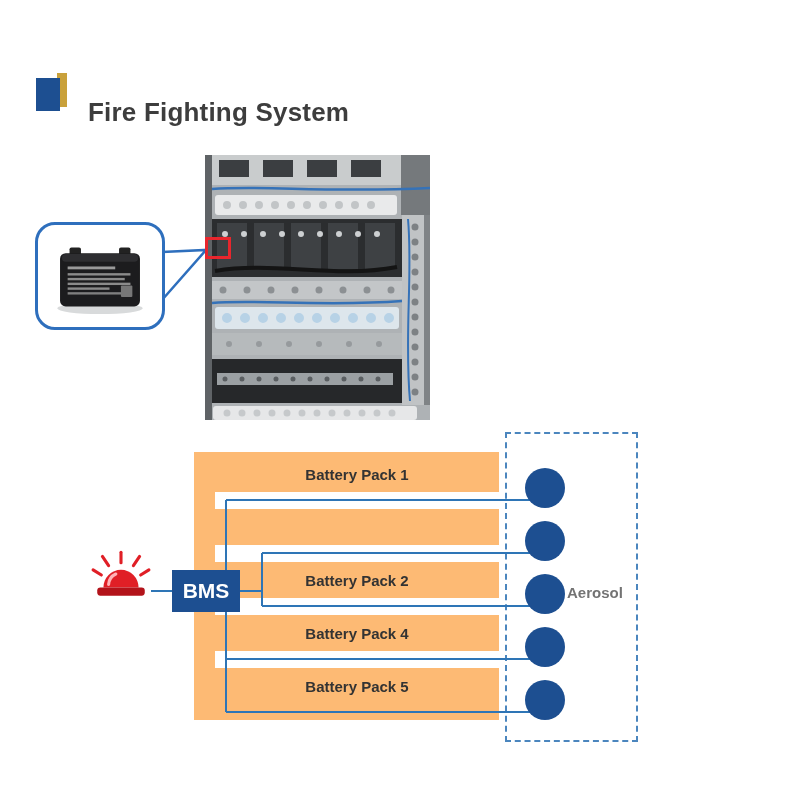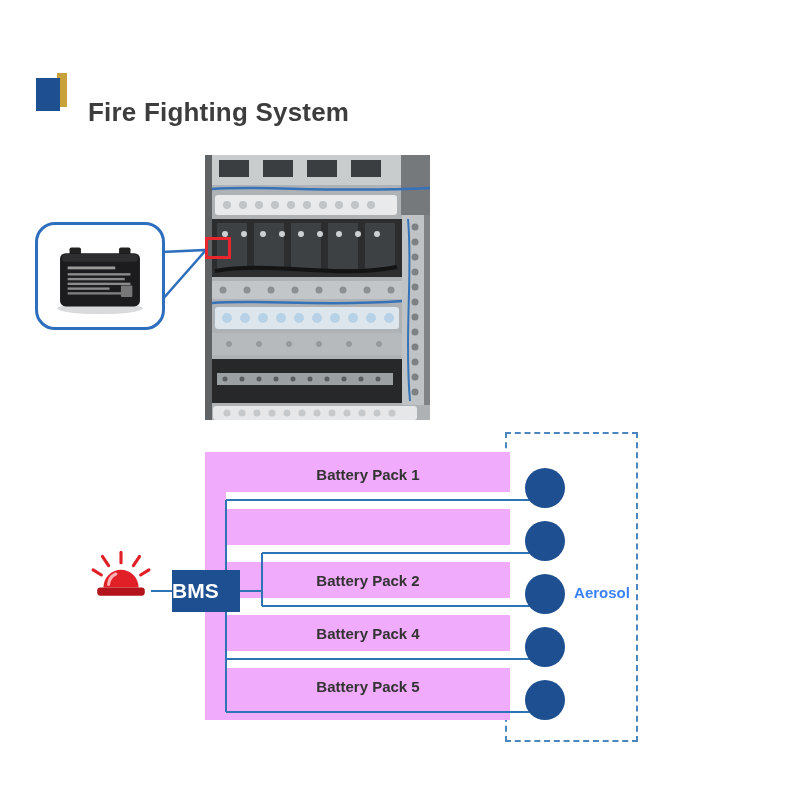--- a/index.html
+++ b/index.html
@@ -17,39 +17,39 @@
   .highlight  { position:absolute; left:205px; top:237px; width:26px; height:22px;
                 border:3px solid #e8262d; box-sizing:border-box; z-index:4; }
   .pointer-svg{ position:absolute; left:150px; top:230px; width:70px; height:80px; z-index:2; }
   .callout    { position:absolute; left:35px; top:222px; width:130px; height:108px; background:#fff;
                 border:3px solid #2e6fbd; border-radius:20px; box-sizing:border-box; z-index:3;
                 display:flex; align-items:center; justify-content:center; }
 
   
   .dashed { position:absolute; left:505px; top:432px; width:133px; height:310px;
             border:2px dashed #4b86be; box-sizing:border-box; z-index:0; }
-  .rack   { position:absolute; left:205px; top:452px; width:305px; height:268px;
-            background:#f0abfc; z-index:1; }
+  .rack   { position:absolute; left:194px; top:452px; width:305px; height:268px;
+            background:#fdba74; z-index:1; }
   .bar    { position:absolute; left:21px; width:284px; height:36px; display:flex;
             align-items:center; justify-content:center; font-size:15px; font-weight:600; color:#333333; }
   .bar1 { top:4px; } .bar2 { top:57px; } .bar3 { top:110px; } .bar4 { top:163px;border-radius:12px; } .bar5 { top:216px;align-items:center; }
   .gap    { position:absolute; left:21px; width:284px; height:17px; background:#ffffff; }
   .gap1 { top:40px; } .gap2 { top:93px; } .gap3 { top:146px; } .gap4 { top:199px; }
 
   .lines-svg { position:absolute; left:140px; top:430px; width:520px; height:330px; z-index:2; }
 
   .circle { position:absolute; left:525px; width:40px; height:40px; border-radius:50%;
             background:#1d4f91; z-index:5; }
   .c1 { top:468px; } .c2 { top:521px; } .c3 { top:574px; } .c4 { top:627px; } .c5 { top:680px; }
 
   .bms    { position:absolute; left:172px; top:570px; width:68px; height:42px; background:#1d4f91;
-            color:#ffffff; display:flex; align-items:center; 
+            color:#ffffff; display:flex; align-items:center; justify-content:center;
             font-size:21px; font-weight:bold; z-index:6; }
-  .aerosol-label { position:absolute; left:567px; top:584px; width:70px; text-align:center;
-            font-size:15px; font-weight:bold; color:#3b82f6; z-index:6; }
+  .aerosol-label { position:absolute; left:567px; top:584px; width:70px; 
+            font-size:15px; font-weight:bold; color:#737373; z-index:6; }
   .siren  { position:absolute; left:90px; top:548px; width:62px; height:52px; z-index:6; }
 </style>
 </head>
 <body>
 
 <div class="root">
 
   <div class="accent-gold"></div>
   <div class="accent-blue"></div>
   <div class="page-title">Fire Fighting System</div>

